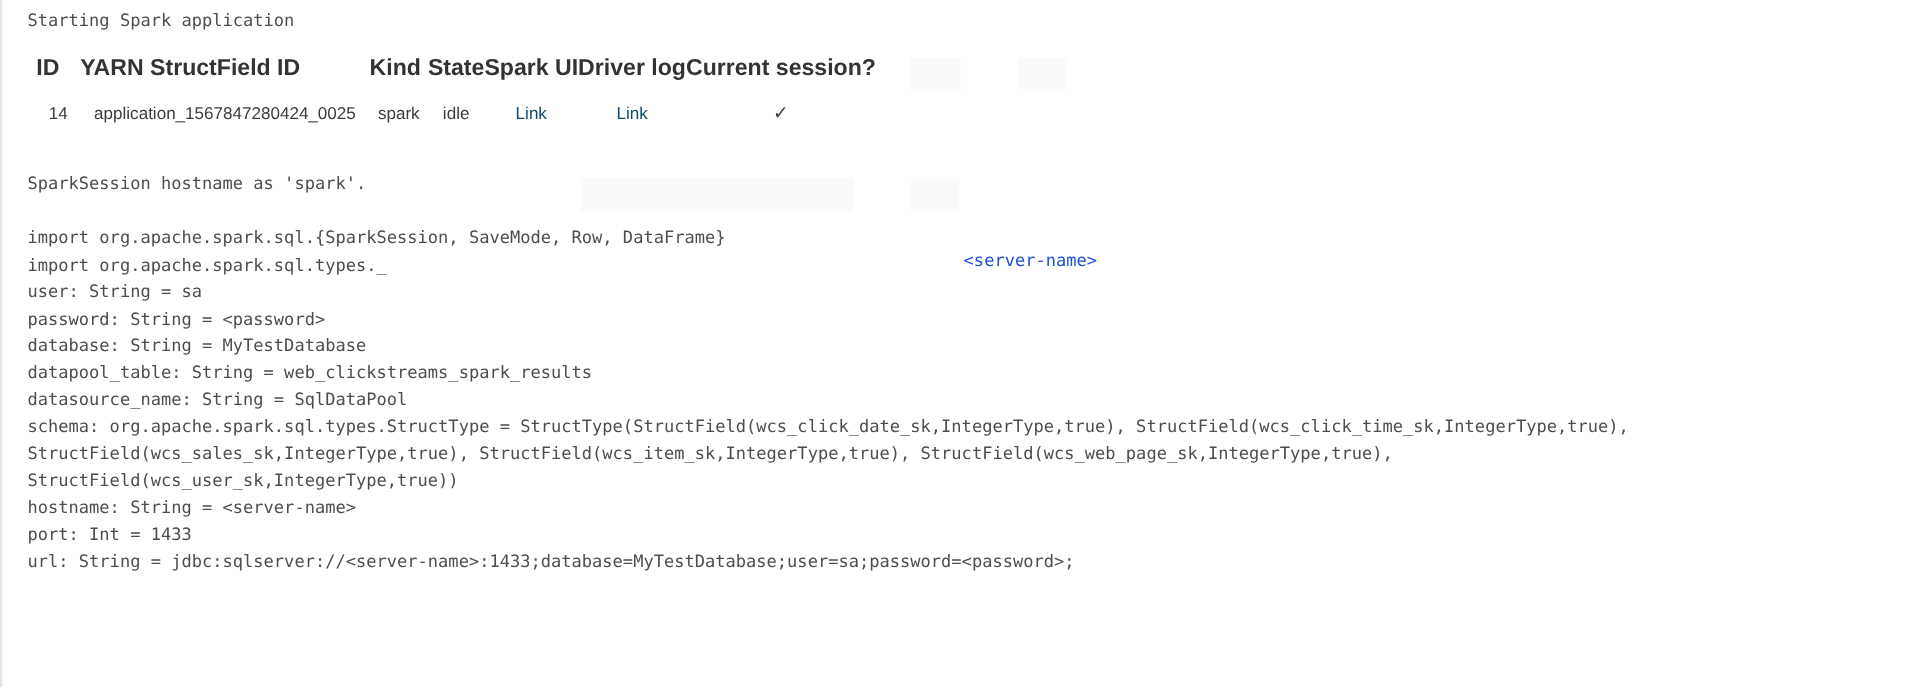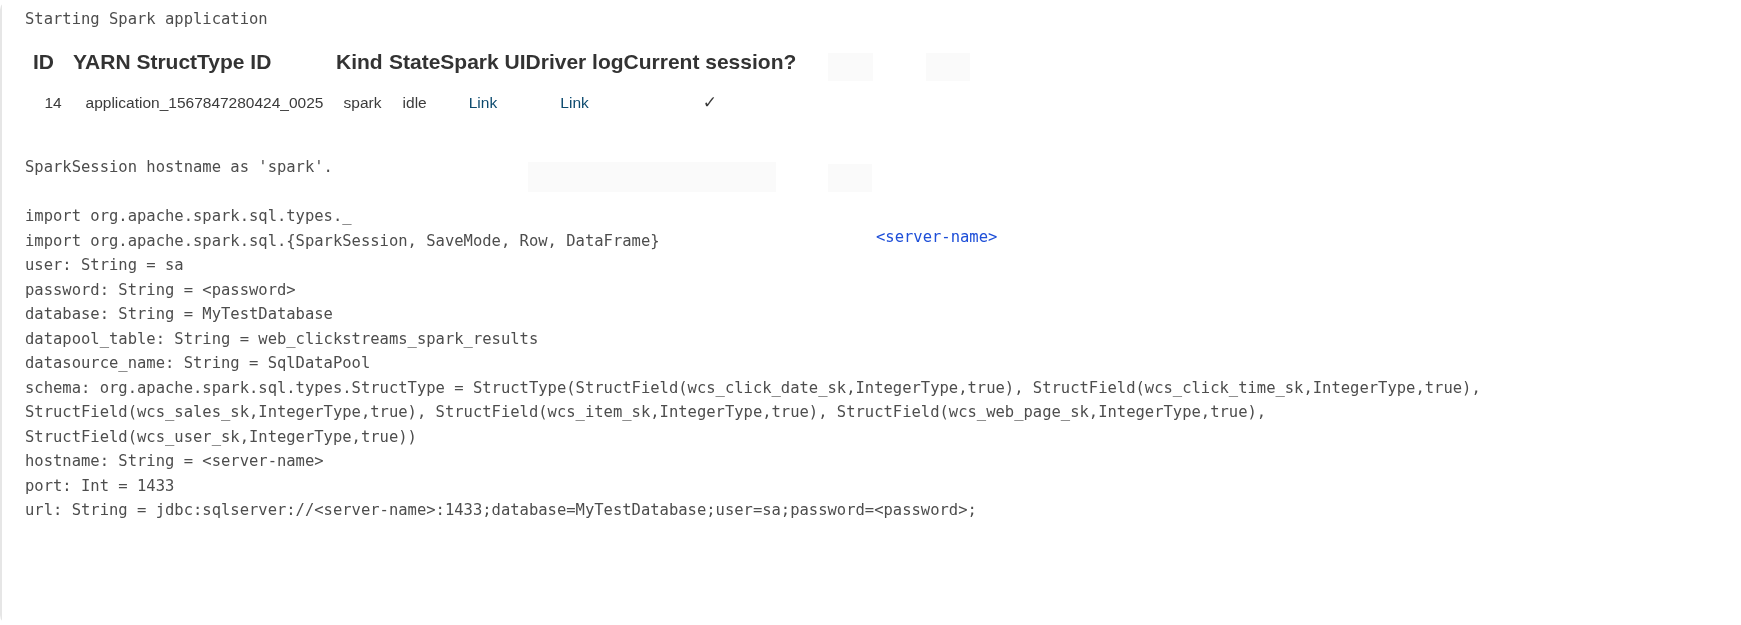--- a/index.html
+++ b/index.html
@@ -12,21 +12,20 @@
     font-family: "Liberation Sans", sans-serif;
     -webkit-font-smoothing: antialiased;
   }
   #screen {
     position: relative;
     width: 1741px;
     height: 625px;
     background: #ffffff;
     overflow: hidden;
     box-sizing: border-box;
-    border-radius: 10px;
   }
   
   .left-rail {
     position: absolute;
     left: 0px;
     top: 0px;
     width: 2px;
     height: 625px;
     background: #e6e6e6;
   }
@@ -151,21 +150,21 @@
   <div class="artifact" style="left:828px; top:164px; width:44px; height:28px;"></div>
 
   <div class="output-root">
 
     <div class="mono starting-line">Starting Spark application</div>
 
     <table class="session-table">
       <thead>
         <tr>
           <th class="col-id">ID</th>
-          <th class="col-yarn">YARN StructType ID</th>
+          <th class="col-yarn">YARN StructField ID</th>
           <th class="col-kind">Kind</th>
           <th class="col-state">State</th>
           <th class="col-sparkui">Spark UI</th>
           <th class="col-driverlog">Driver log</th>
           <th class="col-session">Current session?</th>
         </tr>
       </thead>
       <tbody>
         <tr>
           <td class="cell-id">14</td>
@@ -175,22 +174,22 @@
           <td><a class="link" href="#">Link</a></td>
           <td><a class="link" href="#">Link</a></td>
           <td><span class="check">✓</span></td>
         </tr>
       </tbody>
     </table>
 
     <div class="console-block">
       <div class="console-line">SparkSession hostname as 'spark'.</div>
       <div class="console-line blank"></div>
+      <div class="console-line">import org.apache.spark.sql.{SparkSession, SaveMode, Row, DataFrame}</div>
       <div class="console-line">import org.apache.spark.sql.types._</div>
-      <div class="console-line">import org.apache.spark.sql.{SparkSession, SaveMode, Row, DataFrame}</div>
       <div class="console-line">user: String = sa</div>
       <div class="console-line">password: String = &lt;password&gt;</div>
       <div class="console-line">database: String = MyTestDatabase</div>
       <div class="console-line">datapool_table: String = web_clickstreams_spark_results</div>
       <div class="console-line">datasource_name: String = SqlDataPool</div>
       <div class="console-line">schema: org.apache.spark.sql.types.StructType = StructType(StructField(wcs_click_date_sk,IntegerType,true), StructField(wcs_click_time_sk,IntegerType,true),</div>
       <div class="console-line">StructField(wcs_sales_sk,IntegerType,true), StructField(wcs_item_sk,IntegerType,true), StructField(wcs_web_page_sk,IntegerType,true),</div>
       <div class="console-line">StructField(wcs_user_sk,IntegerType,true))</div>
       <div class="console-line">hostname: String = &lt;server-name&gt;</div>
       <div class="console-line">port: Int = 1433</div>

